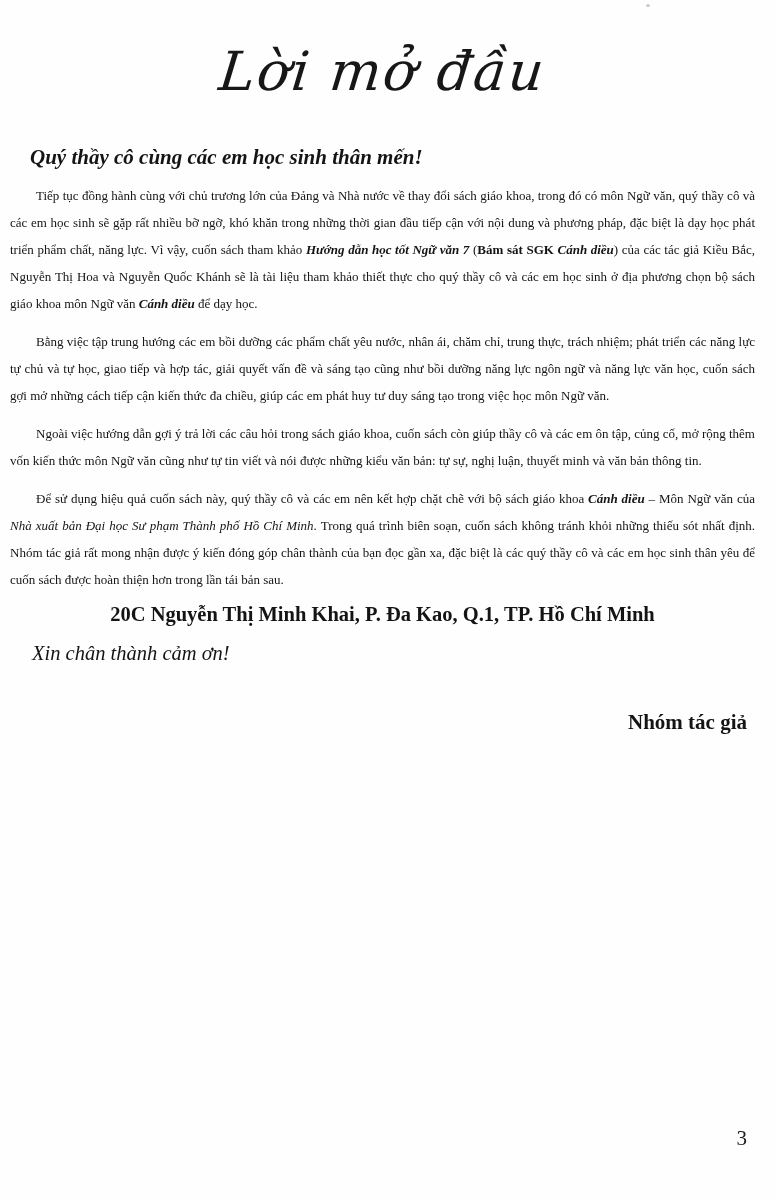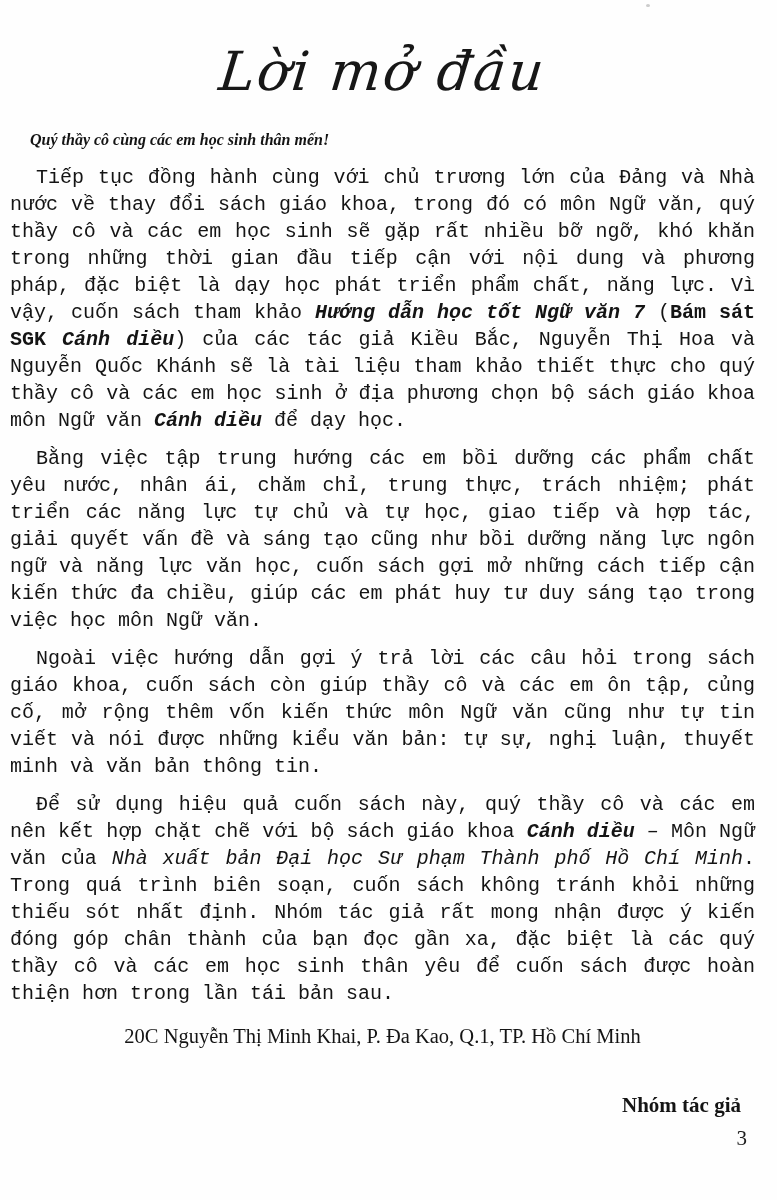--- a/index.html
+++ b/index.html
@@ -24,57 +24,57 @@
     text-align: center;
     font-family: "DejaVu Serif", serif;
     font-style: italic;
     font-size: 54px;
     line-height: 1.25;
     transform: skewX(-6deg);
     letter-spacing: 2px;
     color: #171717;
   }
   .greeting {
-    margin-top: 20px;
+    margin-top: 38px;
     padding-left: 20px;
     font-weight: bold;
     font-style: italic;
-    font-size: 16px;
+    font-size: 21px;
     line-height: 27px;
   }
   .body-par {
     margin-top: 11px;
-    font-size: 20px;
+    font-size: 13px;
     line-height: 27px;
     text-align: justify;
     text-indent: 26px;
-    font-family: Liberation Mono, monospace;
   }
   .contact-intro {
     margin-top: 11px;
     font-size: 20.5px;
     line-height: 27px;
     text-indent: 26px;
   }
   .address-line, .email-line {
-    margin-top: 16px;
+    margin-top: 8px;
     text-align: center;
     font-size: 20.5px;
     line-height: 27px;
+    font-weight: bold;
   }
   .thanks {
     margin-top: 12px;
     padding-left: 22px;
     font-style: italic;
     font-size: 20.5px;
     line-height: 27px;
   }
   .signature {
     margin-top: 42px;
-    margin-right: 14px;
+    margin-right: 8px;
     text-align: right;
     font-weight: bold;
     font-size: 21px;
     line-height: 27px;
   }
   .page-number {
     position: absolute;
     right: 30px;
     top: 1126px;
     font-size: 21px;
@@ -107,20 +107,21 @@
     <p class="body-par"><span class="seg-normal">Bằng việc tập trung hướng các em bồi dưỡng các phẩm chất yêu nước, nhân ái, chăm chỉ, trung thực, trách nhiệm; phát triển các năng lực tự chủ và tự học, giao tiếp và hợp tác, giải quyết vấn đề và sáng tạo cũng như bồi dưỡng năng lực ngôn ngữ và năng lực văn học, cuốn sách gợi mở những cách tiếp cận kiến thức đa chiều, giúp các em phát huy tư duy sáng tạo trong việc học môn Ngữ văn.</span></p>
 
     <p class="body-par"><span class="seg-normal">Ngoài việc hướng dẫn gợi ý trả lời các câu hỏi trong sách giáo khoa, cuốn sách còn giúp thầy cô và các em ôn tập, củng cố, mở rộng thêm vốn kiến thức môn Ngữ văn cũng như tự tin viết và nói được những kiểu văn bản: tự sự, nghị luận, thuyết minh và văn bản thông tin.</span></p>
 
     <p class="body-par"><span class="seg-normal">Để sử dụng hiệu quả cuốn sách này, quý thầy cô và các em nên kết hợp chặt chẽ với bộ sách giáo khoa </span><span class="seg-bold-italic">Cánh diều</span><span class="seg-normal"> – Môn Ngữ văn của </span><span class="seg-italic">Nhà xuất bản Đại học Sư phạm Thành phố Hồ Chí Minh</span><span class="seg-normal">. Trong quá trình biên soạn, cuốn sách không tránh khỏi những thiếu sót nhất định. Nhóm tác giả rất mong nhận được ý kiến đóng góp chân thành của bạn đọc gần xa, đặc biệt là các quý thầy cô và các em học sinh thân yêu để cuốn sách được hoàn thiện hơn trong lần tái bản sau.</span></p>
 
 
     <div class="address-line">20C Nguyễn Thị Minh Khai, P. Đa Kao, Q.1, TP. Hồ Chí Minh</div>
 
 
+    <div class="thanks">Xin chân thành cảm ơn!</div>
 
     <div class="signature">Nhóm tác giả</div>
 
   </div>
 
   <div class="page-number">3</div>
 
   <div class="speck" style="left:646px; top:4px;"></div>
 </div>
 

